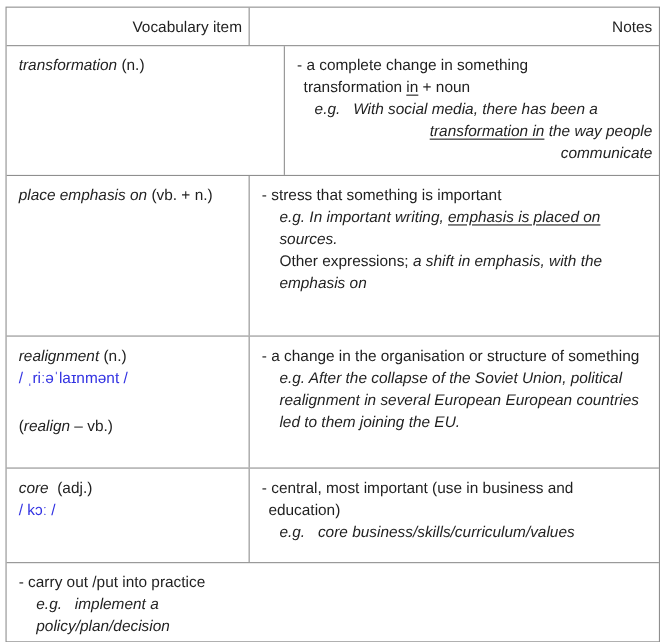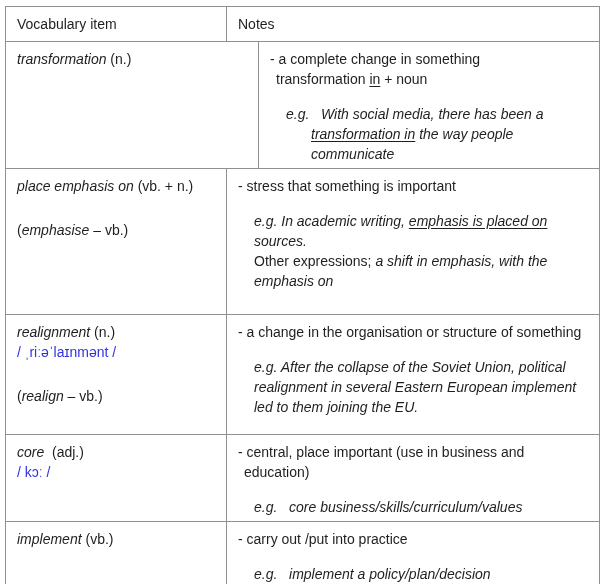--- a/index.html
+++ b/index.html
@@ -31,34 +31,34 @@
     border-top: 1px solid var(--border, #8f8f8f);
   }
   .cell {
     padding: 7px 6px 4px 11px;
     box-sizing: border-box;
     overflow: hidden;
   }
   .cell + .cell {
     border-left: 1px solid var(--border, #8f8f8f);
   }
-  .thead { min-height: 34px; }
+  .thead { min-height: 34px; text-align: right; }
   .trow:nth-child(2) { min-height: 117px; gap: 32px; }
   .trow:nth-child(3) { min-height: 145px; }
   .trow:nth-child(4) { min-height: 119px; }
   .trow:nth-child(5) { min-height: 85px; }
   .trow:nth-child(6) { min-height: 67px; }
   .line {
     white-space: pre-wrap;
     min-height: 20px;
   }
   .ind1 { padding-left: 6px; }
   .ind2 { padding-left: 16px; }
-  .ind3 { padding-left: 41px; }
-  .gap1 { margin-top: 15px; }
+  .ind3 { padding-left: 41px; text-align: right; }
+  .gap1 { }
   .gap2 { margin-top: 24px; }
   .it { font-style: italic; }
   .ul { text-decoration: underline; text-underline-offset: 2px; }
   .pron { color: var(--pron, #3232e2); }
 </style>
 </head>
 <body>
 
 <div class="page">
   <div class="vtable" id="vtable">
@@ -73,57 +73,53 @@
         <div class="cell">
           <div class="line ind0"><span>- a complete change in something</span></div>
           <div class="line ind1"><span>transformation </span><span class="ul">in</span><span> + noun</span></div>
           <div class="line ind2 gap1"><span class="it">e.g.   </span><span class="it">With social media, there has been a</span></div>
           <div class="line ind3"><span class="it ul">transformation in</span><span class="it"> the way people communicate</span></div>
         </div>
       </div>
       <div class="trow">
         <div class="cell">
           <div class="line ind0"><span class="it">place emphasis on</span><span> (vb. + n.)</span></div>
-          <div class="line ind0 gap2"><span>(</span><span class="it">emphasise</span><span> – vb.)</span></div>
         </div>
         <div class="cell">
           <div class="line ind0"><span>- stress that something is important</span></div>
-          <div class="line ind2 gap1"><span class="it">e.g. In academic writing, </span><span class="it ul">emphasis is placed on</span></div>
+          <div class="line ind2 gap1"><span class="it">e.g. In important writing, </span><span class="it ul">emphasis is placed on</span></div>
           <div class="line ind2"><span class="it">sources.</span></div>
           <div class="line ind2"><span>Other expressions; </span><span class="it">a shift in emphasis, with the</span></div>
           <div class="line ind2"><span class="it">emphasis on</span></div>
         </div>
       </div>
       <div class="trow">
         <div class="cell">
           <div class="line ind0"><span class="it">realignment</span><span> (n.)</span></div>
           <div class="line ind0"><span class="pron">/ ˌriːəˈlaɪnmənt /</span></div>
           <div class="line ind0 gap2"><span>(</span><span class="it">realign</span><span> – vb.)</span></div>
         </div>
         <div class="cell">
           <div class="line ind0"><span>- a change in the organisation or structure of something</span></div>
           <div class="line ind2 gap1"><span class="it">e.g. After the collapse of the Soviet Union, political</span></div>
-          <div class="line ind2"><span class="it">realignment in several Eastern European implement</span></div>
+          <div class="line ind2"><span class="it">realignment in several European European countries</span></div>
           <div class="line ind2"><span class="it">led to them joining the EU.</span></div>
         </div>
       </div>
       <div class="trow">
         <div class="cell">
           <div class="line ind0"><span class="it">core</span><span>  (adj.)</span></div>
           <div class="line ind0"><span class="pron">/ kɔː /</span></div>
         </div>
         <div class="cell">
-          <div class="line ind0"><span>- central, place important (use in business and</span></div>
+          <div class="line ind0"><span>- central, most important (use in business and</span></div>
           <div class="line ind1"><span>education)</span></div>
           <div class="line ind2 gap1"><span class="it">e.g.   core business/skills/curriculum/values</span></div>
         </div>
       </div>
       <div class="trow">
-        <div class="cell">
-          <div class="line ind0"><span class="it">implement</span><span> (vb.)</span></div>
-        </div>
         <div class="cell">
           <div class="line ind0"><span>- carry out /put into practice</span></div>
           <div class="line ind2 gap1"><span class="it">e.g.   implement a policy/plan/decision</span></div>
         </div>
       </div>
     </div>
 </div>
 
 </body></html>

